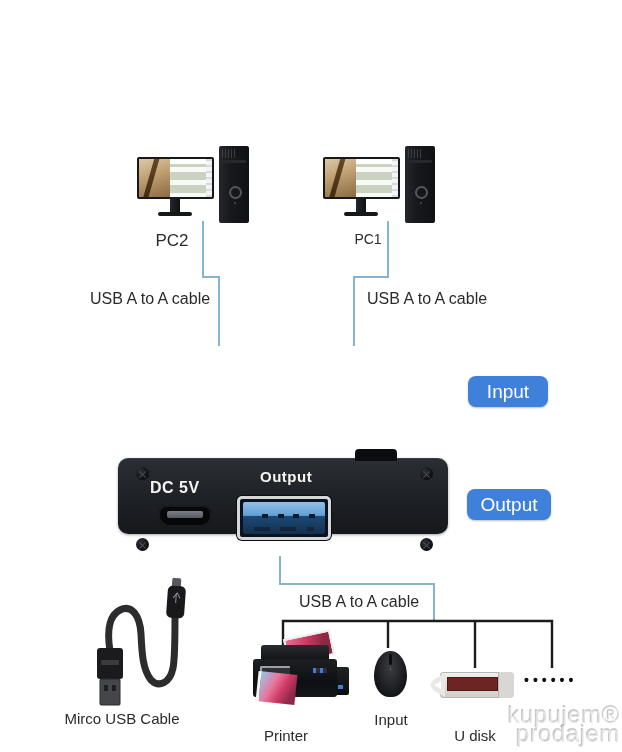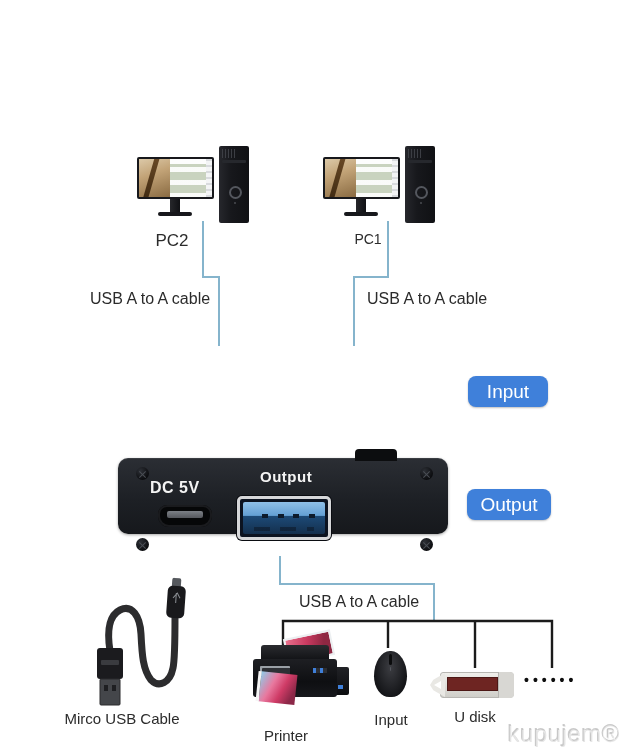--- a/index.html
+++ b/index.html
@@ -207,19 +207,20 @@
     <div class="udisk-capr"></div>
     <div class="udisk-tip"></div>
     <div class="udisk-hole"></div>
   </div>
 
   <div class="dots">••••••</div>
 
   <div class="lbl small" style="left:52px;top:710px;width:140px;">Mirco USB Cable</div>
   <div class="lbl small" style="left:251px;top:711px;width:70px;margin-top:16px;">Printer</div>
   <div class="lbl small" style="left:356px;top:711px;width:70px;">Input</div>
-  <div class="lbl small" style="left:443px;top:708px;width:64px;">U disk</div>
+  <div class="lbl small" style="left:443px;top:727px;width:64px;">U disk</div>
 
   <div class="watermark">
     <div>kupujem®</div>
+    <div>prodajem</div>
   </div>
 
 </div>
 
 </body></html>

